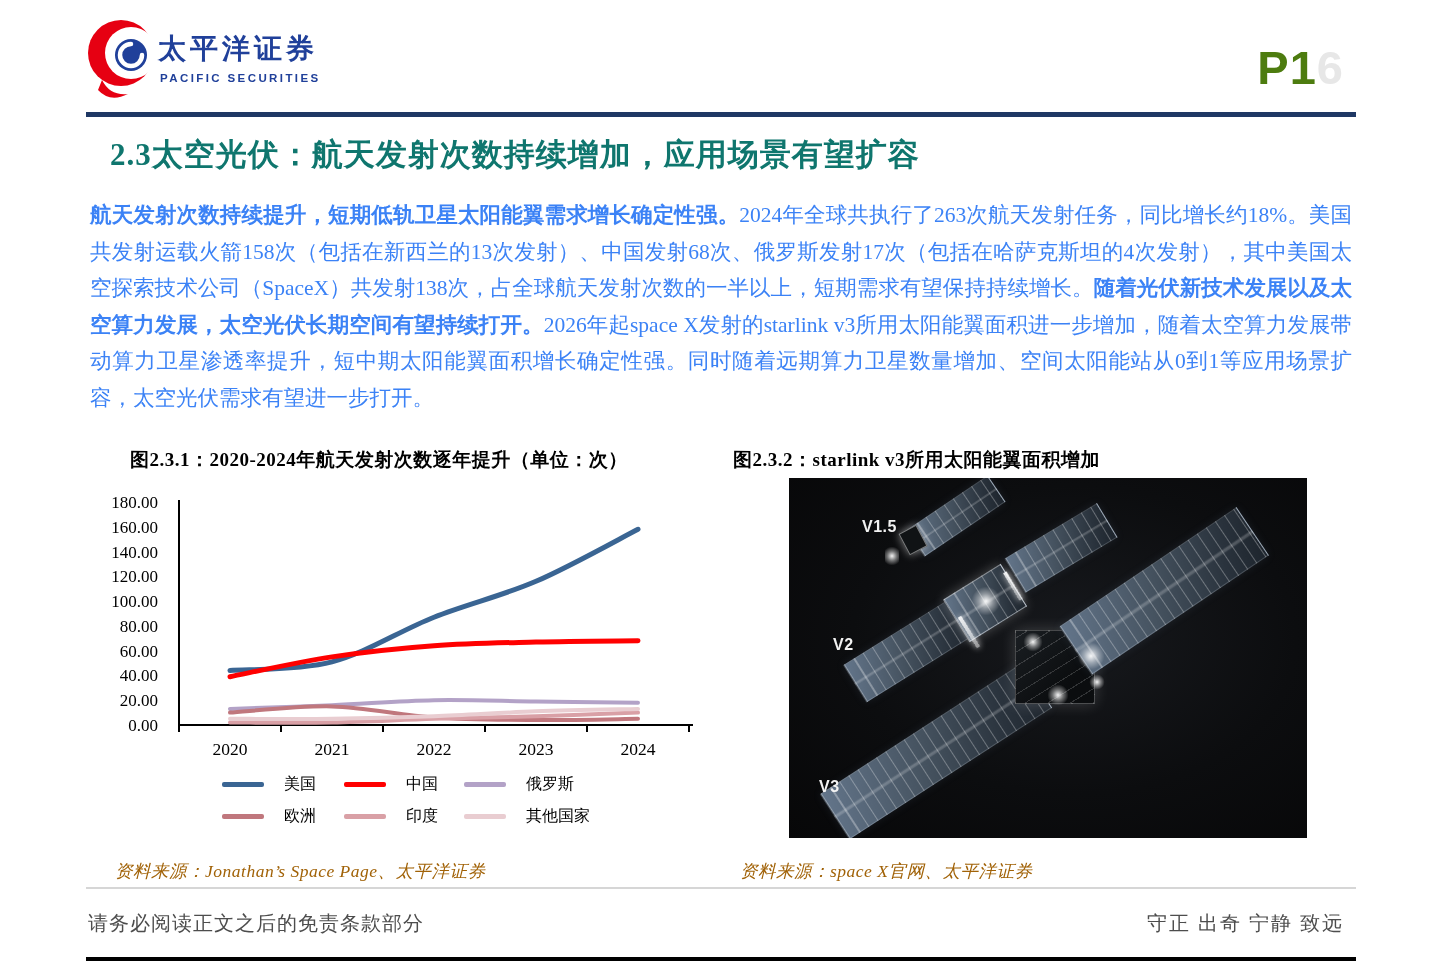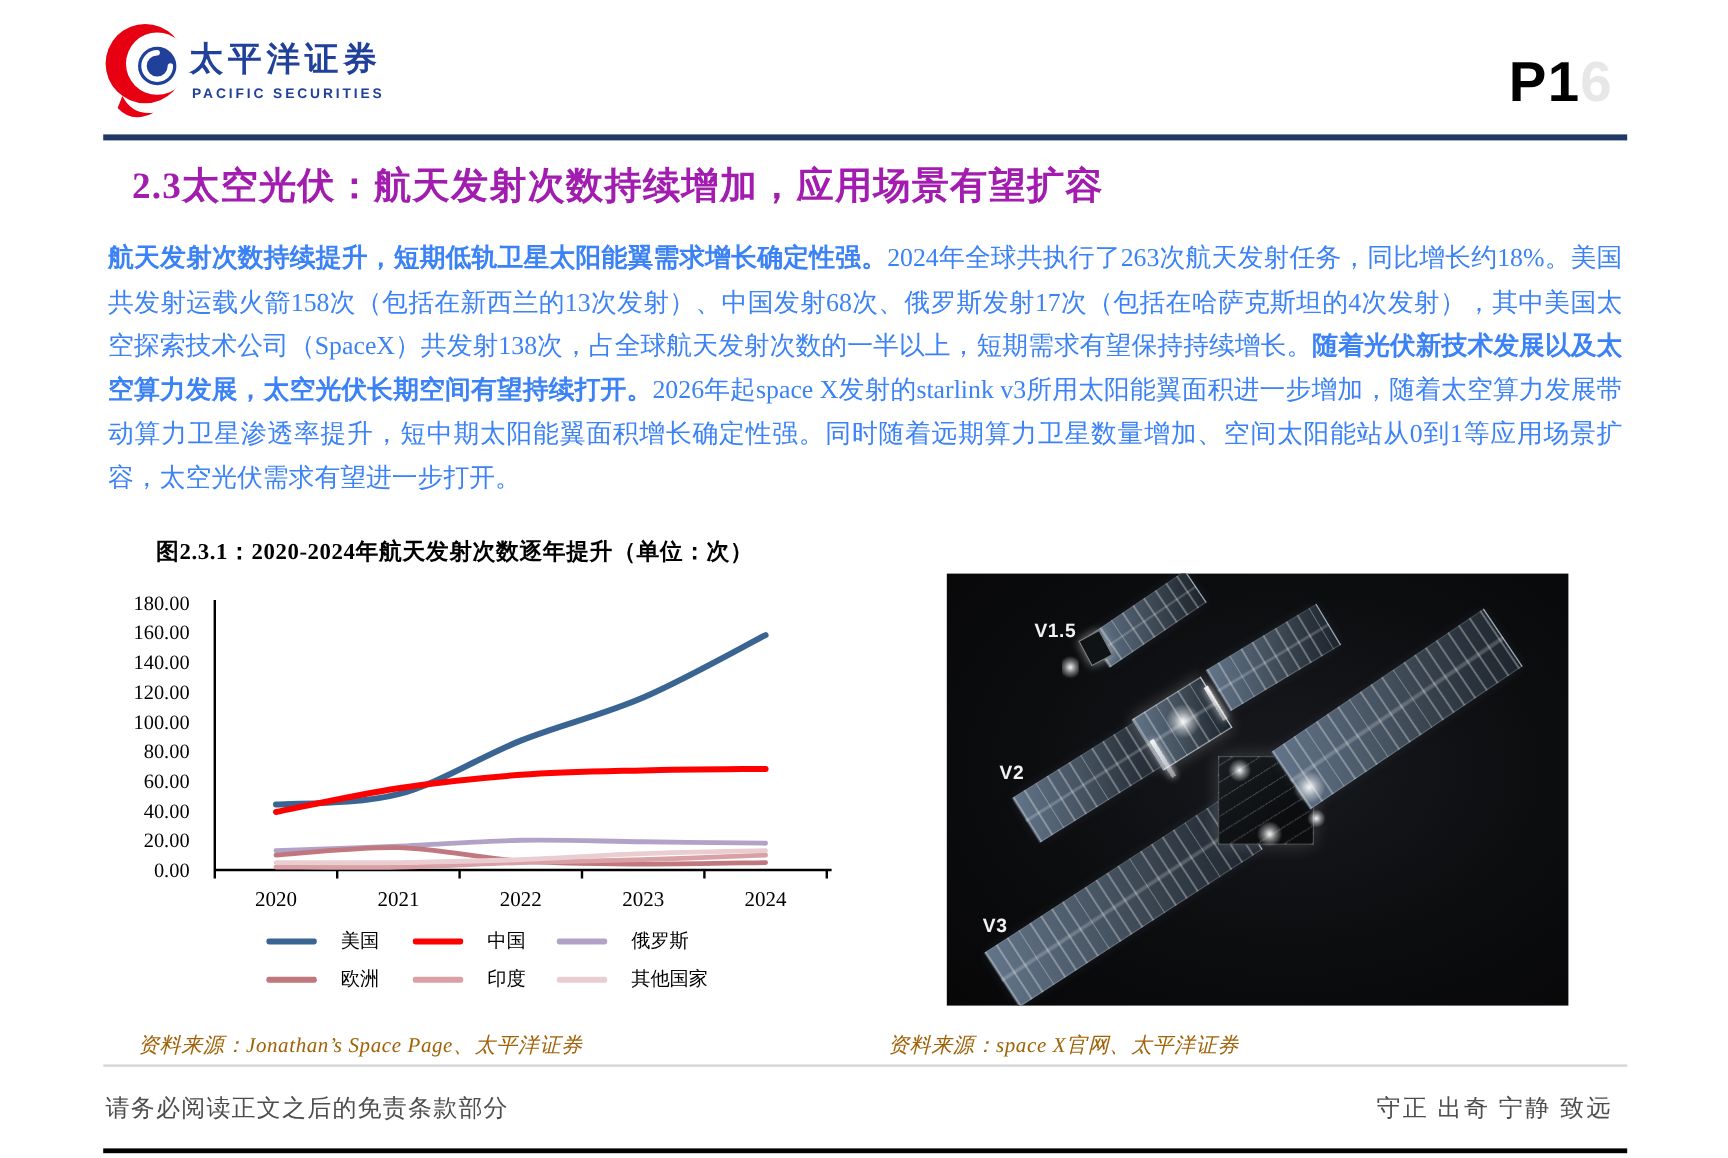--- a/index.html
+++ b/index.html
@@ -5,26 +5,26 @@
   html,body{margin:0;padding:0;background:#888;}
   .page{
     position:relative;width:1440px;height:965px;background:#ffffff;
     font-family:"Liberation Serif","DejaVu Serif",serif;overflow:hidden;
     margin:0 auto;
   }
   
   .logo-svg{position:absolute;left:86px;top:6px;}
   .page-num{position:absolute;right:96px;top:40px;font-family:"Liberation Sans","DejaVu Sans",sans-serif;
     font-weight:bold;font-size:47px;letter-spacing:1px;}
-  .page-num .pn-dark{color:#000000;}
+  .page-num .pn-dark{color:#4d7c0f;}
   .page-num .pn-light{color:#e7e7e7;}
   .header-rule{position:absolute;left:86px;top:112px;width:1270px;height:4.5px;background:#1F3864;}
   
   .sec-title{position:absolute;left:110px;top:134px;width:1240px;
-    font-size:31px;font-weight:bold;color:#a21caf;letter-spacing:1px;}
+    font-size:31px;font-weight:bold;color:#0f766e;letter-spacing:1px;}
   
   .body-text{position:absolute;left:90px;top:197px;width:1262px;
     font-size:21.5px;line-height:36.6px;color:#3b82f6;text-align:justify;}
   .body-text b{font-weight:bold;}
   
   .fig-caption{position:absolute;top:447px;font-size:19px;font-weight:bold;color:#000;letter-spacing:0.5px;}
   .fig-caption.left{left:110px;margin-left:20px;}
   .fig-caption.right{left:733px;}
   
   .chart-svg{position:absolute;left:92px;top:487px;}
@@ -84,20 +84,21 @@
 
   <div class="page-num"><span class="pn-dark">P1</span><span class="pn-light">6</span></div>
 
   <div class="header-rule"></div>
 
   <div class="sec-title">2.3太空光伏：航天发射次数持续增加，应用场景有望扩容</div>
 
   <div class="body-text"><b>航天发射次数持续提升，短期低轨卫星太阳能翼需求增长确定性强。</b><span>2024年全球共执行了263次航天发射任务，同比增长约18%。美国共发射运载火箭158次（包括在新西兰的13次发射）、中国发射68次、俄罗斯发射17次（包括在哈萨克斯坦的4次发射），其中美国太空探索技术公司（SpaceX）共发射138次，占全球航天发射次数的一半以上，短期需求有望保持持续增长。</span><b>随着光伏新技术发展以及太空算力发展，太空光伏长期空间有望持续打开。</b><span>2026年起space X发射的starlink v3所用太阳能翼面积进一步增加，随着太空算力发展带动算力卫星渗透率提升，短中期太阳能翼面积增长确定性强。同时随着远期算力卫星数量增加、空间太阳能站从0到1等应用场景扩容，太空光伏需求有望进一步打开。</span></div>
 
   <div class="fig-caption left">图2.3.1：2020-2024年航天发射次数逐年提升（单位：次）</div>
+  <div class="fig-caption right">图2.3.2：starlink v3所用太阳能翼面积增加</div>
 
   <svg id="launch-chart" class="chart-svg" width="620" height="280" viewBox="0 0 620 280">
       <text x="66" y="244" text-anchor="end" font-size="17" font-family="Liberation Serif, DejaVu Serif, serif" fill="#000">0.00</text>
       <text x="66" y="219.22222222222223" text-anchor="end" font-size="17" font-family="Liberation Serif, DejaVu Serif, serif" fill="#000">20.00</text>
       <text x="66" y="194.44444444444446" text-anchor="end" font-size="17" font-family="Liberation Serif, DejaVu Serif, serif" fill="#000">40.00</text>
       <text x="66" y="169.66666666666666" text-anchor="end" font-size="17" font-family="Liberation Serif, DejaVu Serif, serif" fill="#000">60.00</text>
       <text x="66" y="144.88888888888889" text-anchor="end" font-size="17" font-family="Liberation Serif, DejaVu Serif, serif" fill="#000">80.00</text>
       <text x="66" y="120.11111111111111" text-anchor="end" font-size="17" font-family="Liberation Serif, DejaVu Serif, serif" fill="#000">100.00</text>
       <text x="66" y="95.33333333333331" text-anchor="end" font-size="17" font-family="Liberation Serif, DejaVu Serif, serif" fill="#000">120.00</text>
       <text x="66" y="70.55555555555554" text-anchor="end" font-size="17" font-family="Liberation Serif, DejaVu Serif, serif" fill="#000">140.00</text>
@@ -166,21 +167,21 @@
     <div class="glint" style="left:182px;top:108px;width:30px;height:30px;"></div>
     <div class="sat-label" style="left:44px;top:158px;">V2</div>
 
     <div class="panel" style="left:26px;top:246px;width:240px;height:52px;transform:rotate(-33deg);"></div>
     <div class="bus" style="left:226px;top:152px;width:78px;height:72px;"></div>
     <div class="panel" style="left:268px;top:84px;width:212px;height:56px;transform:rotate(-34deg);"></div>
     <div class="glint" style="left:288px;top:164px;width:28px;height:28px;"></div>
     <div class="glint" style="left:234px;top:154px;width:20px;height:20px;"></div>
     <div class="glint" style="left:258px;top:206px;width:22px;height:22px;"></div>
     <div class="glint" style="left:300px;top:196px;width:16px;height:16px;"></div>
-    <div class="sat-label" style="left:30px;top:286px;">V3</div>
+    <div class="sat-label" style="left:30px;top:300px;">V3</div>
   </div>
 
   <div class="source-line left">资料来源：Jonathan’s Space Page、太平洋证券</div>
   <div class="source-line right">资料来源：space X官网、太平洋证券</div>
 
   <div class="footer-rule"></div>
   <div class="footer-text left">请务必阅读正文之后的免责条款部分</div>
   <div class="footer-text right">守正 出奇 宁静 致远</div>
   <div class="bottom-rule"></div>
 

